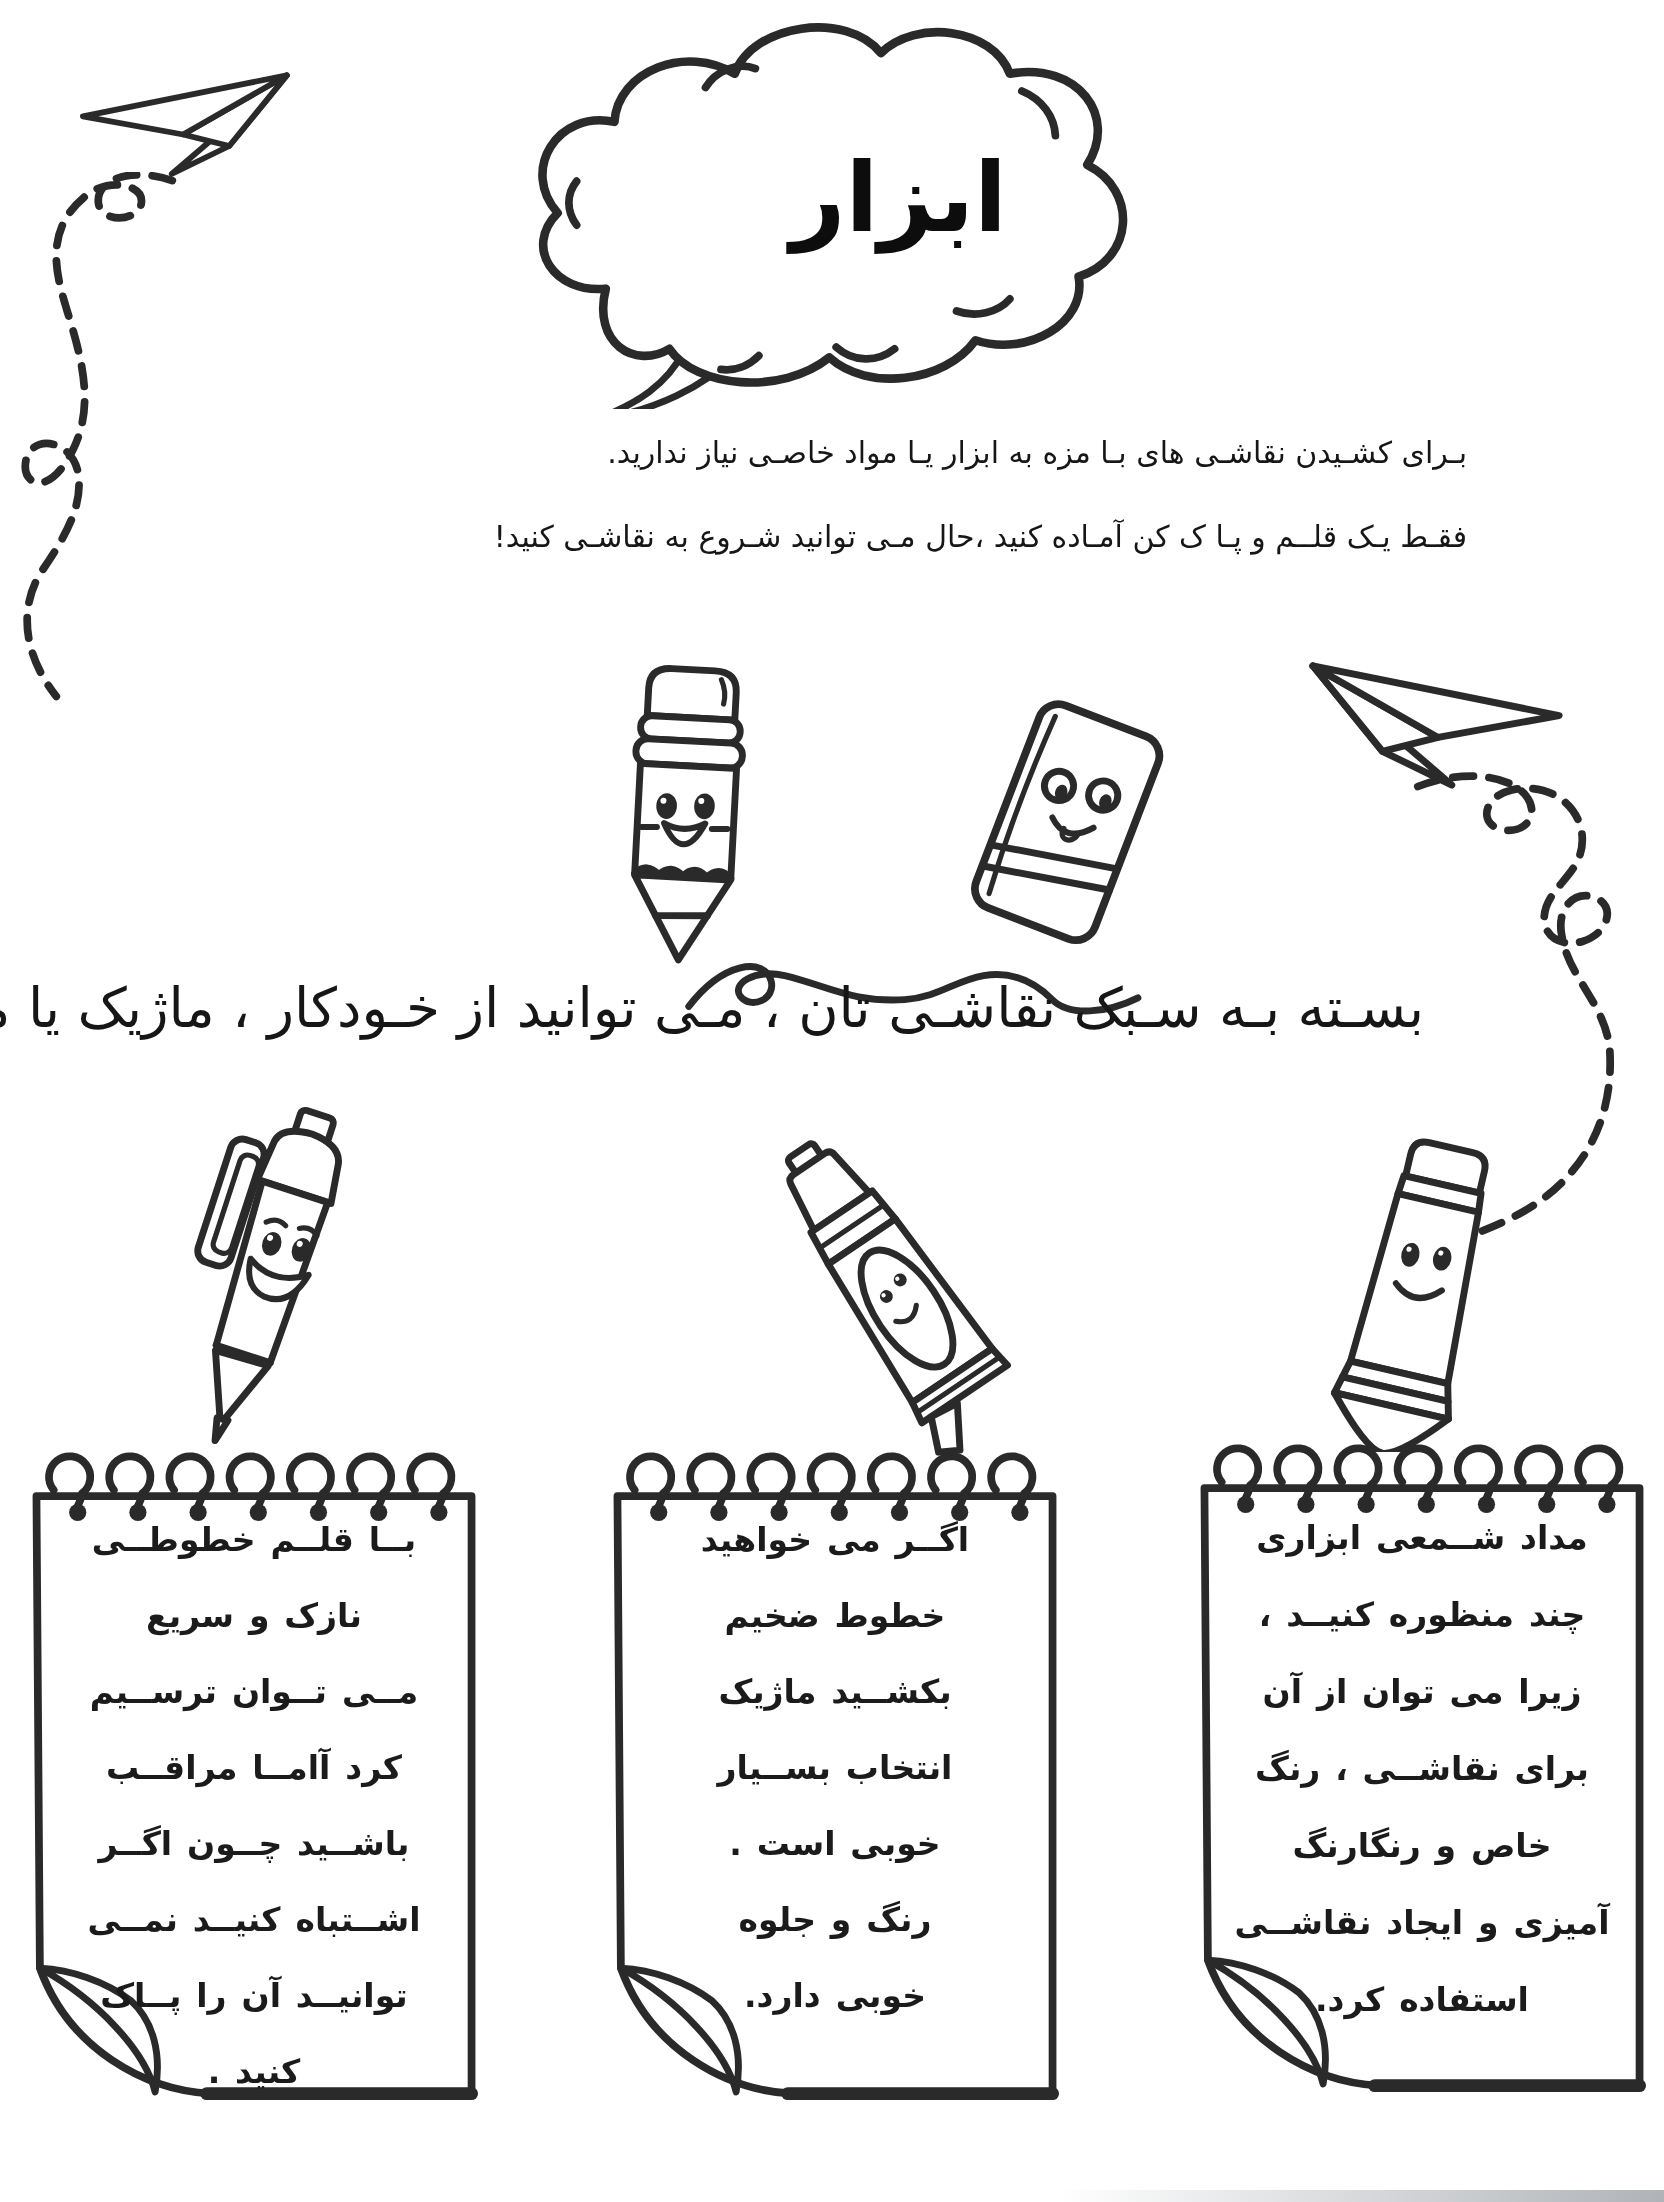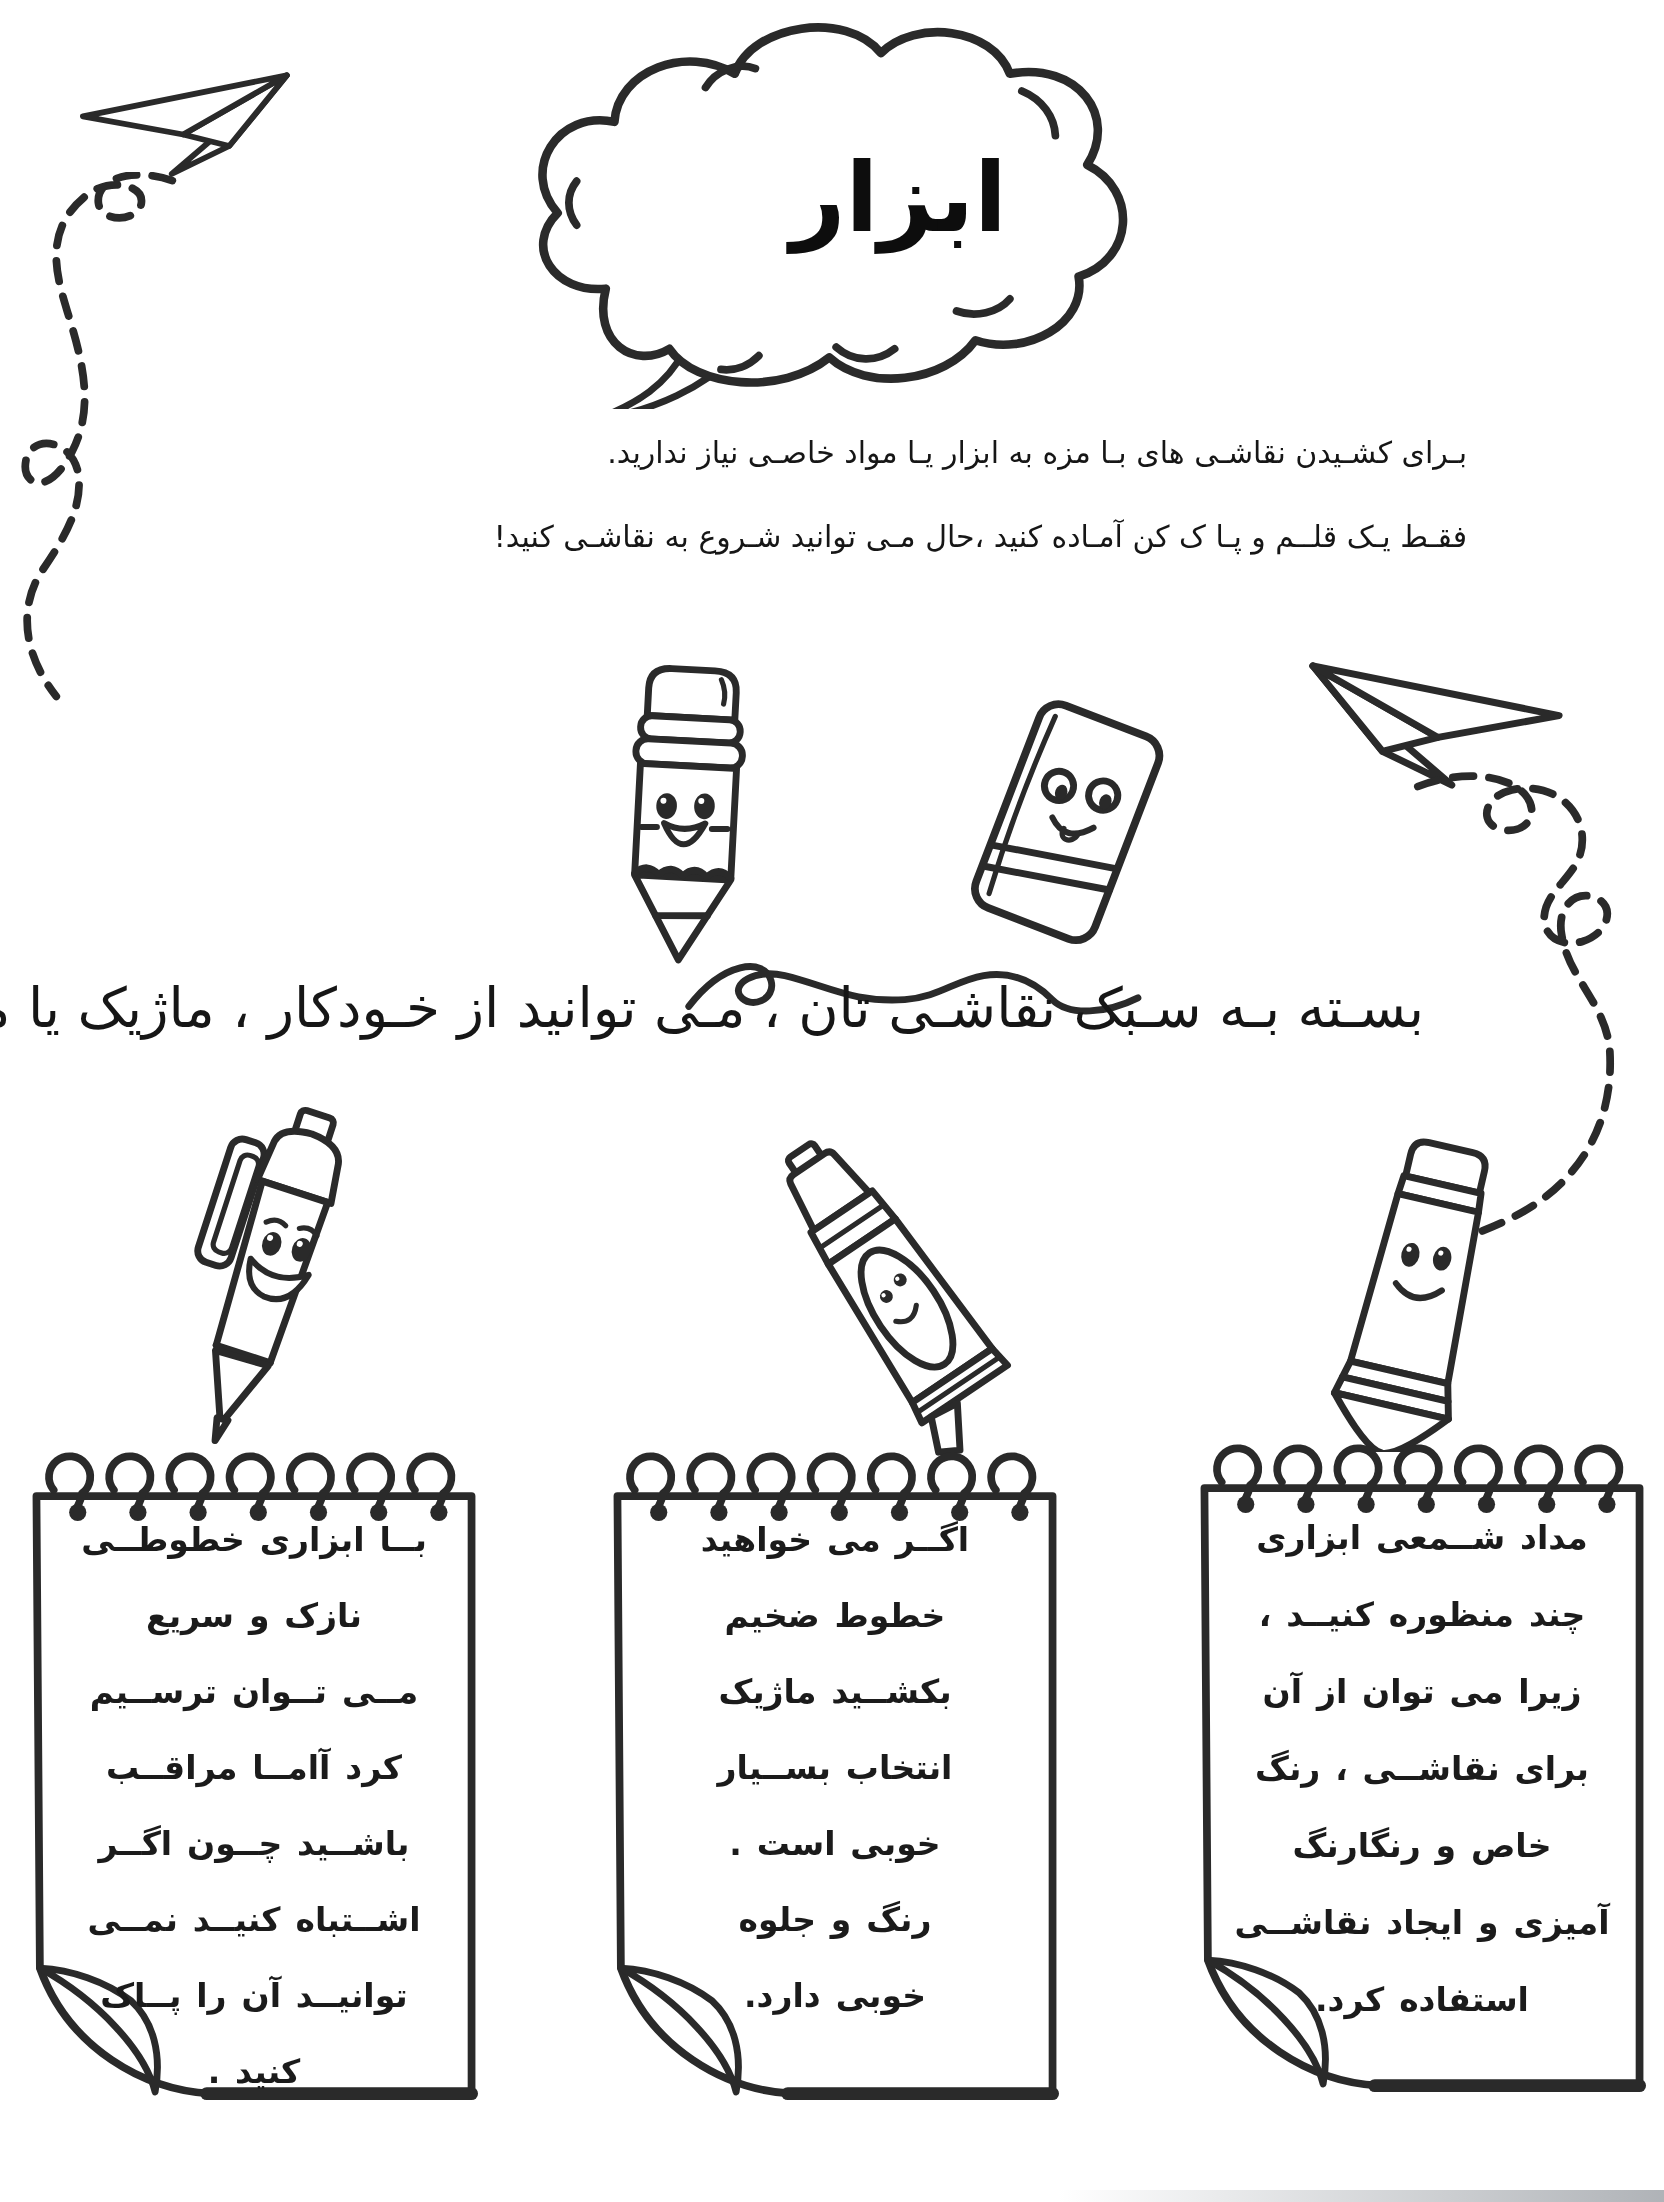--- a/index.html
+++ b/index.html
@@ -202,21 +202,21 @@
       <path d="M 107 310 L 233 310 L 238 330 L 102 330 Z"></path>
       <path d="M 102 330 Q 152 386 172 386 Q 192 384 238 330 Z"></path>
     </g>
   </svg>
 
   <div class="notepad pad-left">
     <svg class="pad-frame" viewBox="0 0 530 778">
         <use href="#padframe"></use>
       </svg>
     <div class="note-lines">
-      <div class="note-line">بــا ابزاری خطوطــی</div>
+      <div class="note-line">بــا قلــم خطوطــی</div>
       <div class="note-line">نازک و سریع</div>
       <div class="note-line">مــی تــوان ترســیم</div>
       <div class="note-line">کرد آامــا   مراقــب</div>
       <div class="note-line">باشــید چــون اگــر</div>
       <div class="note-line">اشــتباه کنیــد نمــی</div>
       <div class="note-line">توانیــد آن را پــاک</div>
       <div class="note-line">کنید .</div>
     </div>
   </div>
 

